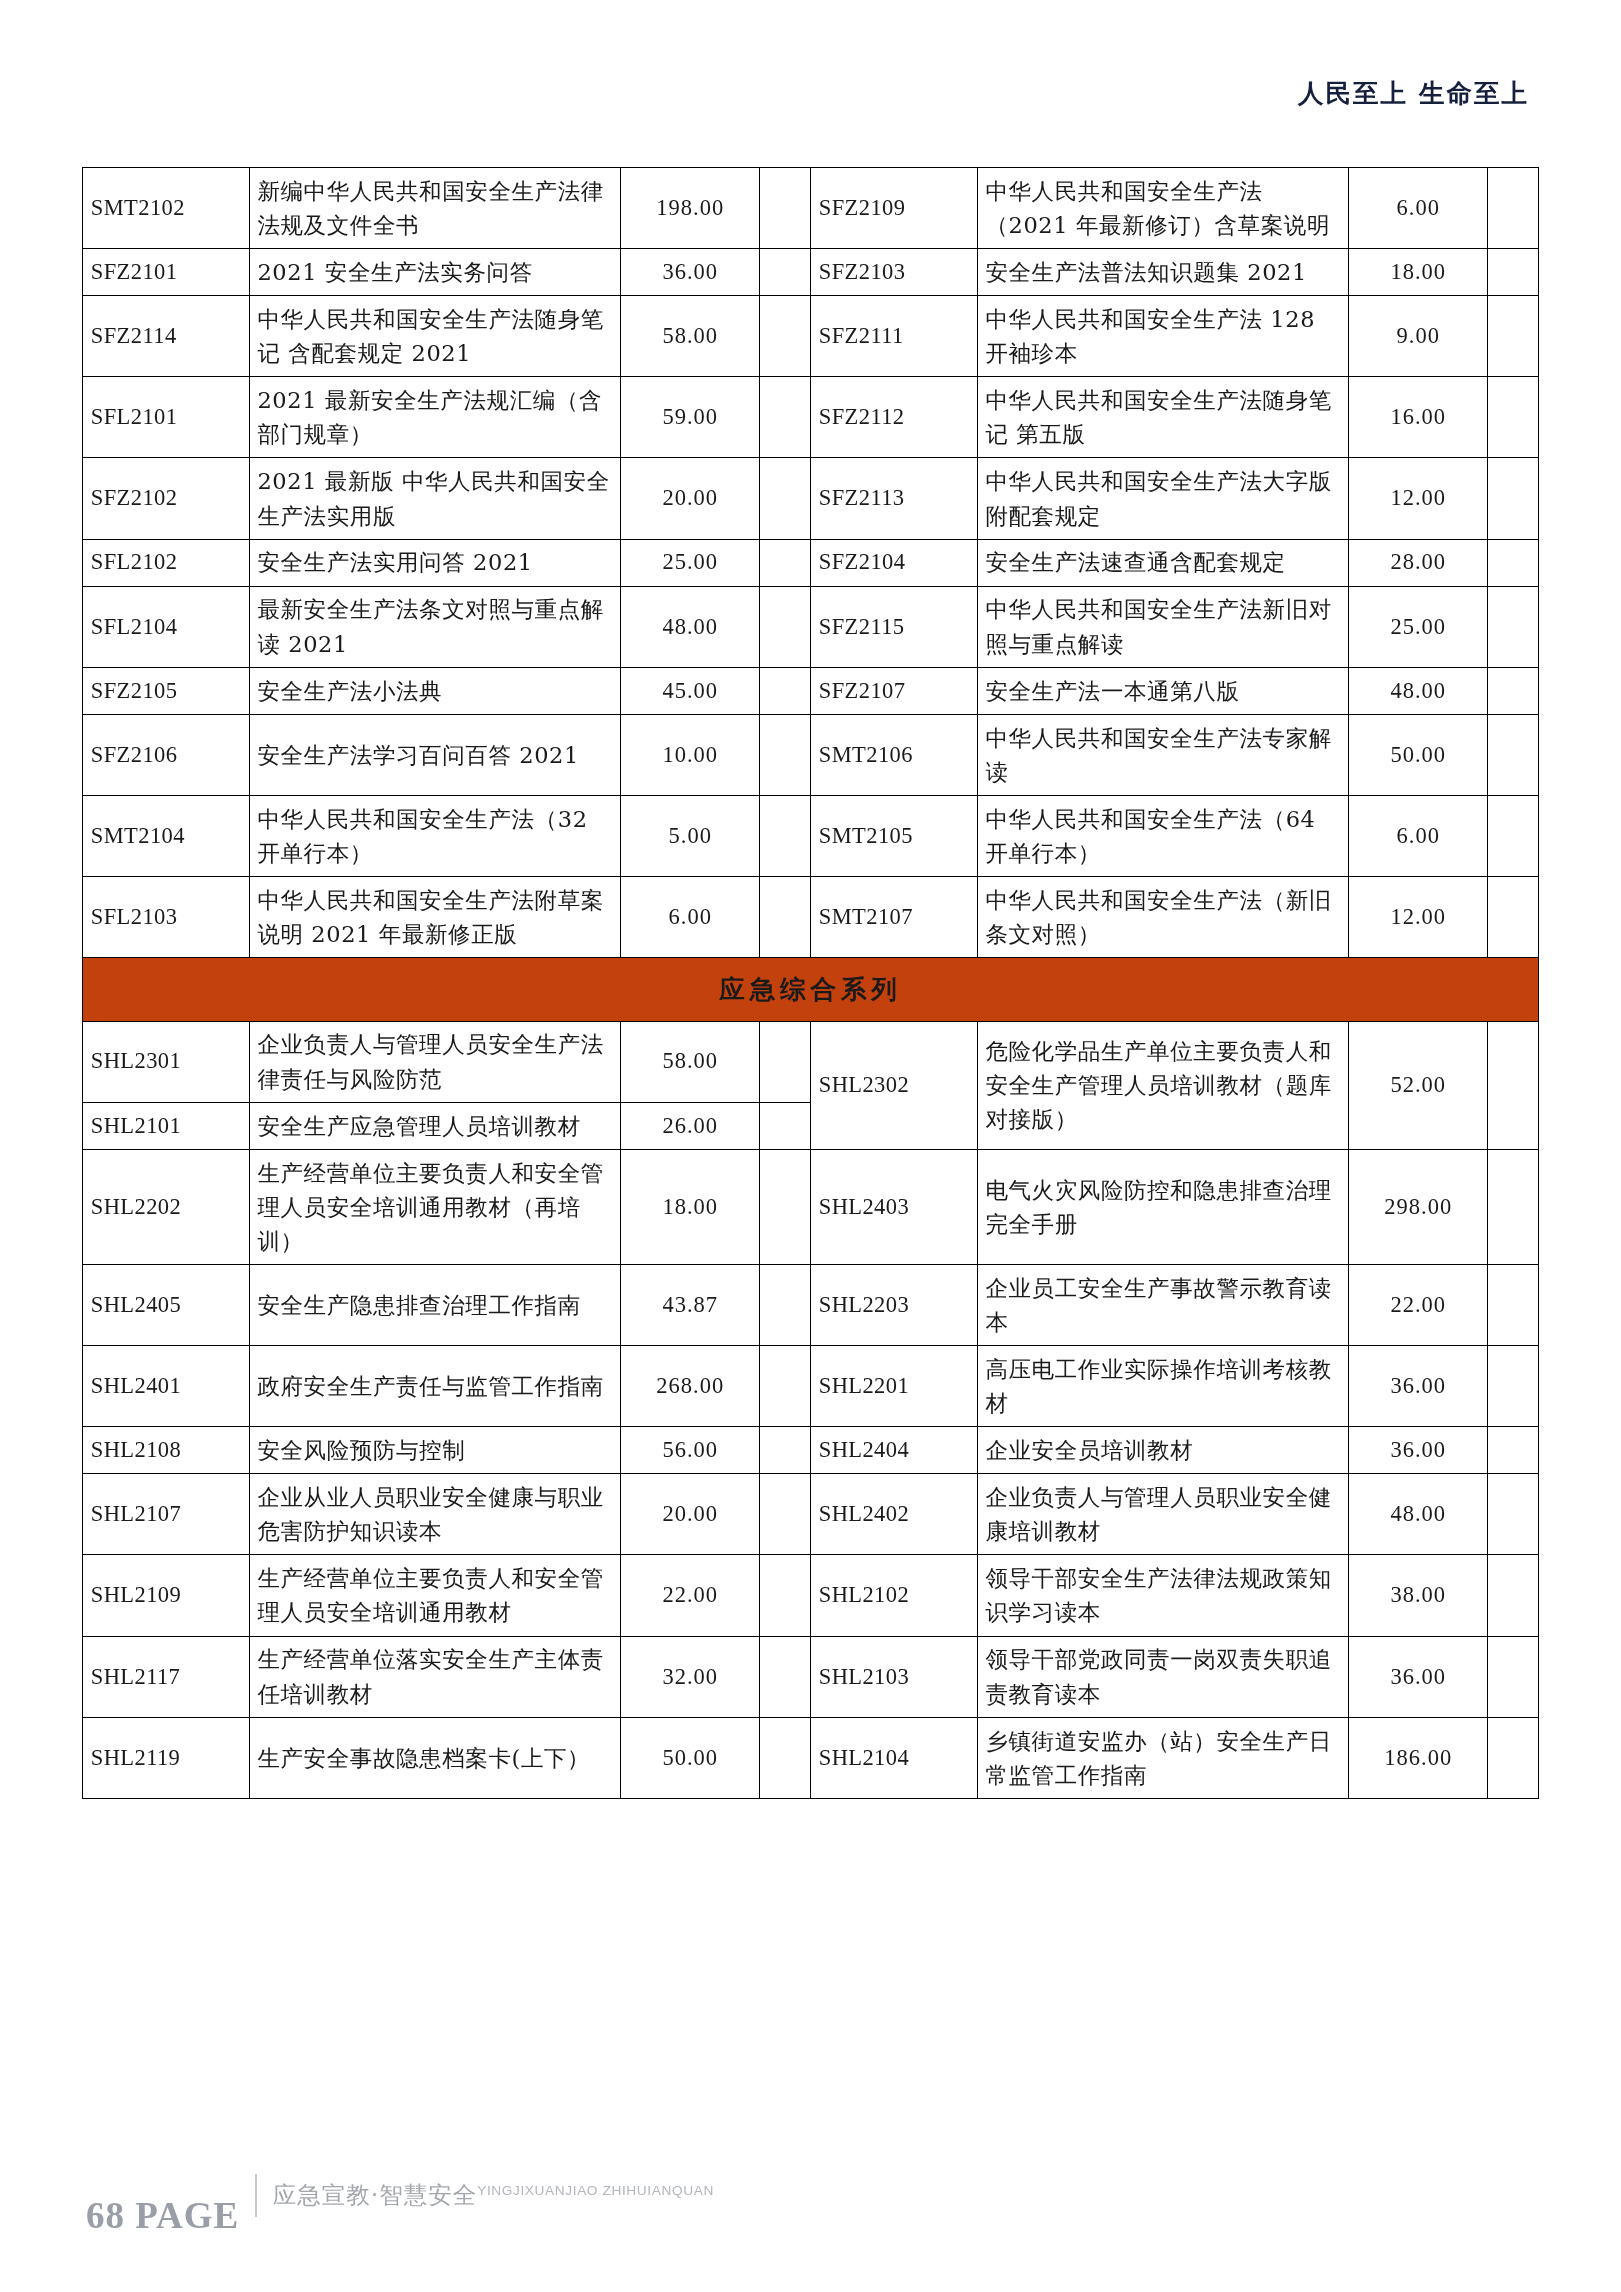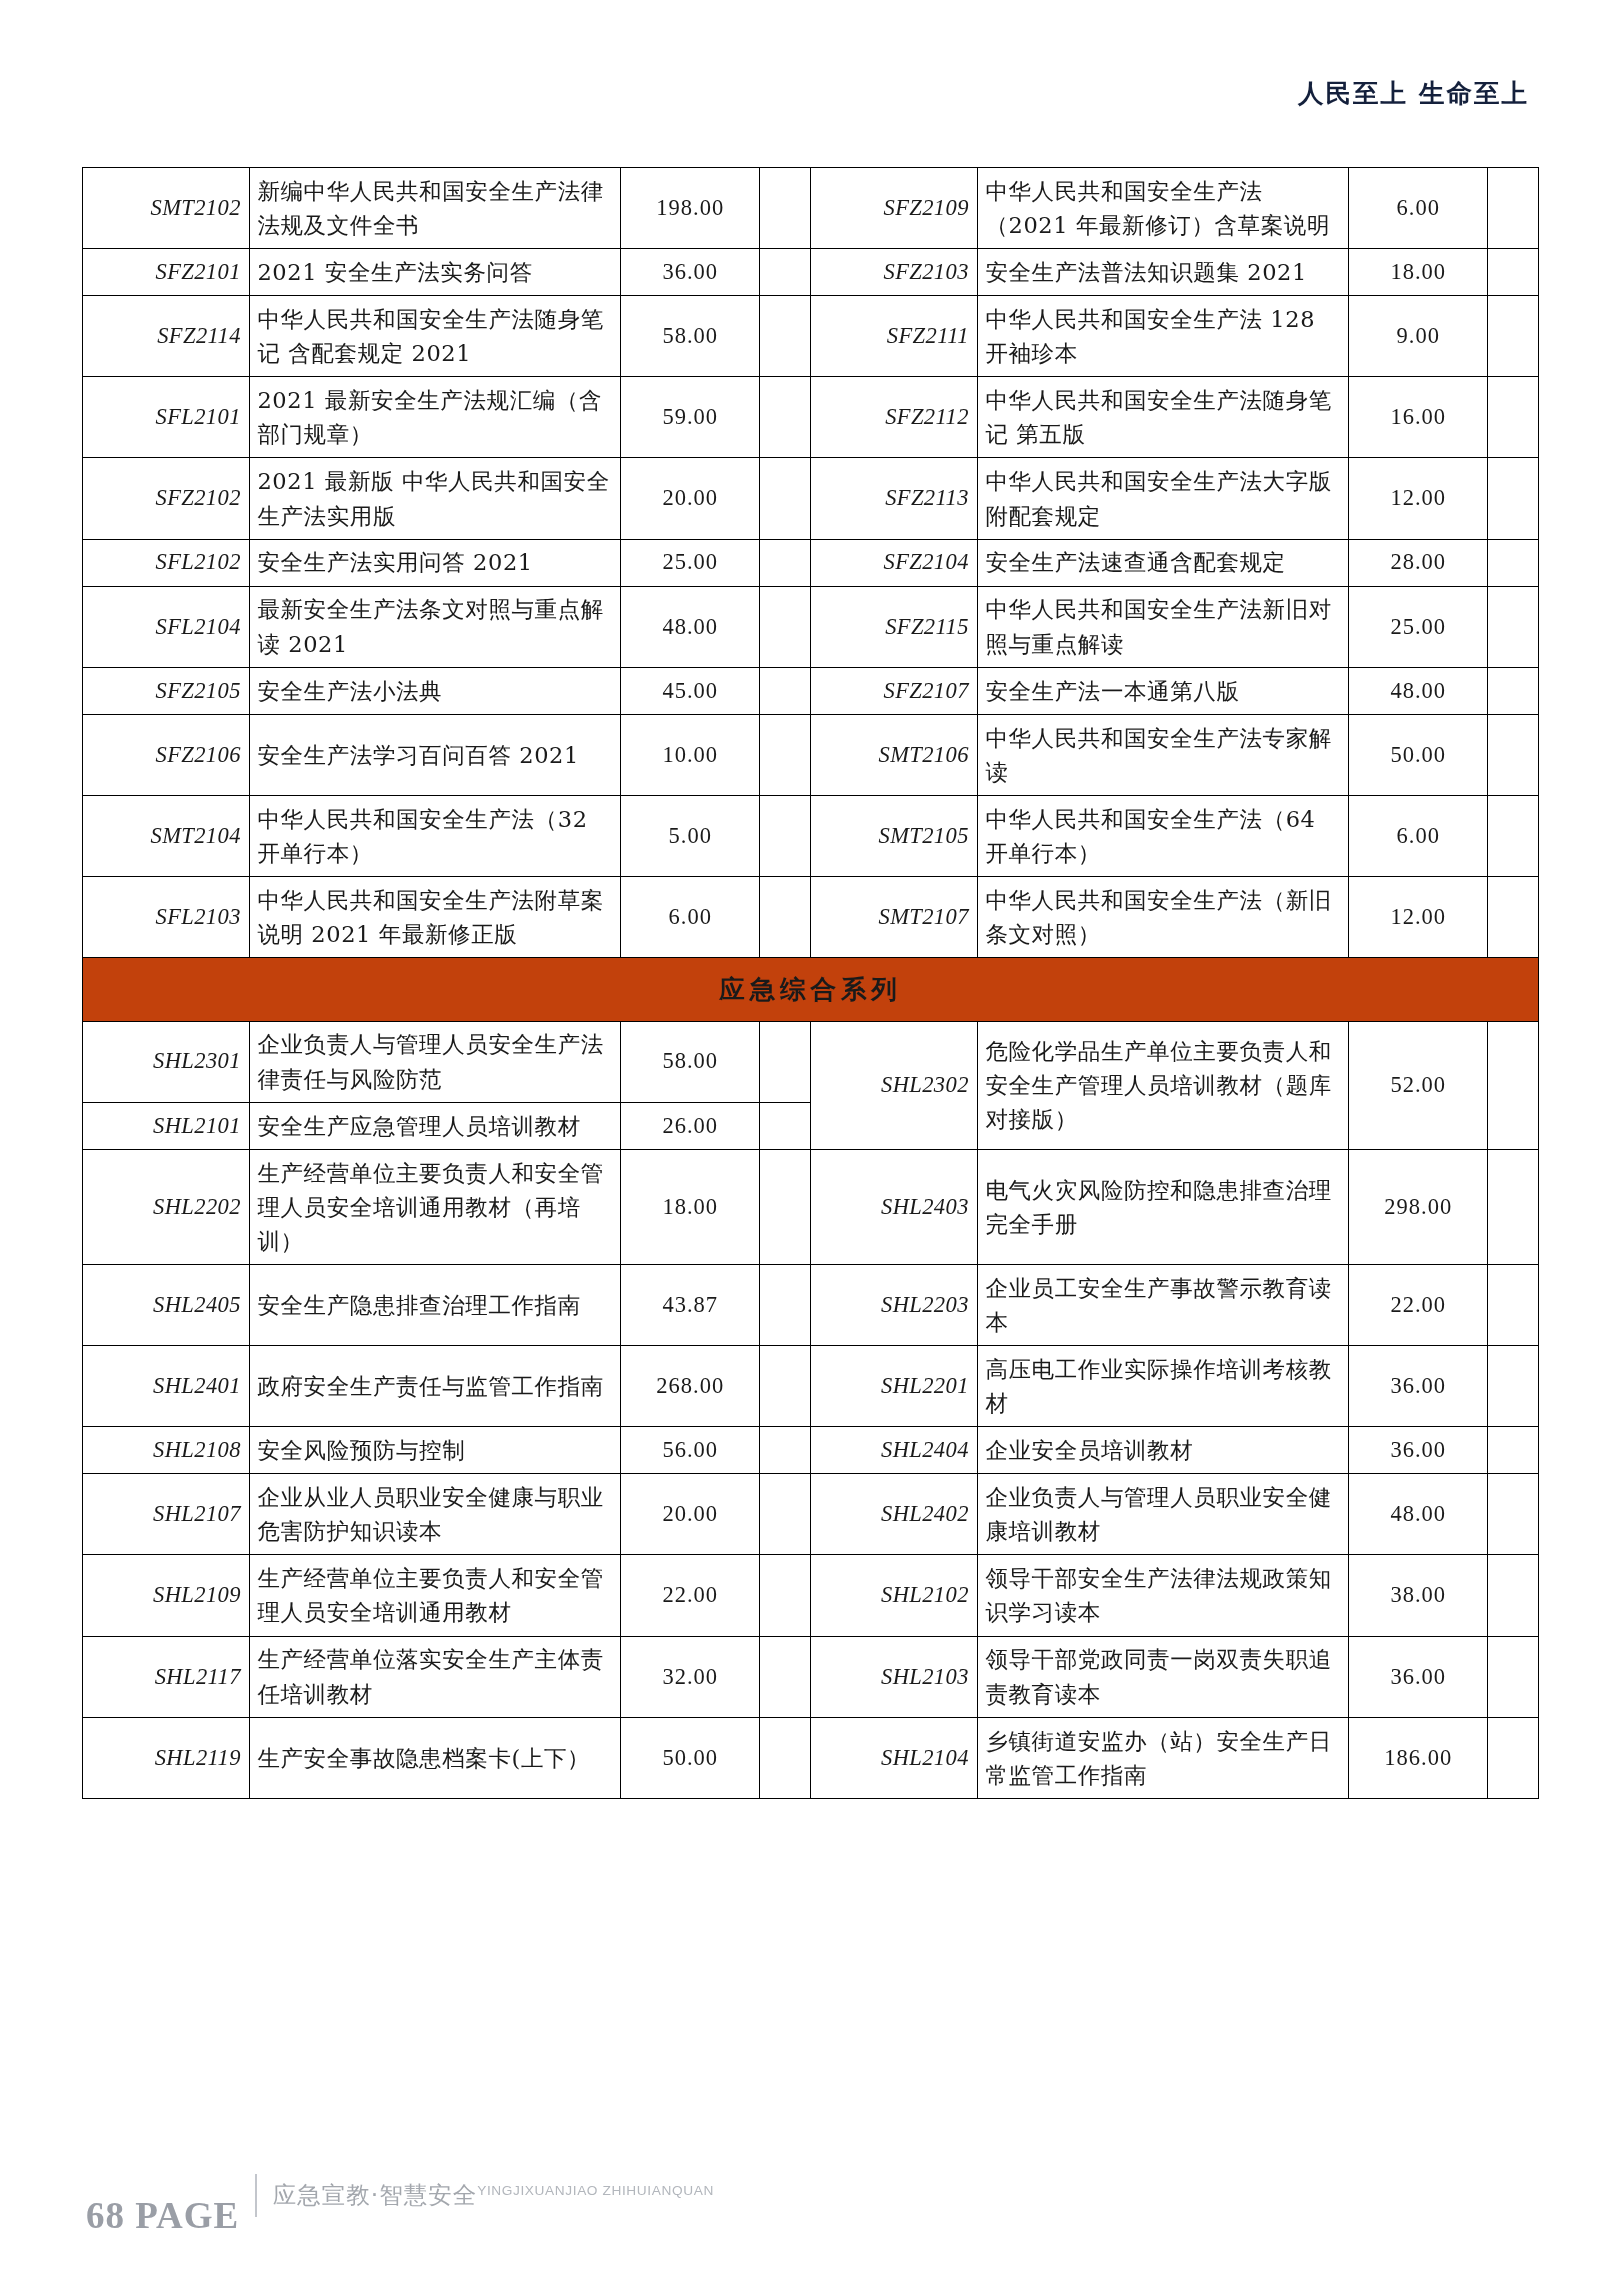--- a/index.html
+++ b/index.html
@@ -57,26 +57,25 @@
     line-height: 1.52;
   }
 
   
   col.c-code  { width: 122px; }
   col.c-title { width: 272px; }
   col.c-price { width: 102px; }
   col.c-pad   { width: 37px;  }
 
   td.code {
-    text-align: right;
+    text-align: left;
     font-family: "Liberation Serif", "DejaVu Serif", serif;
     font-size: 23.5px;
     letter-spacing: 0.4px;
     white-space: nowrap;
-    font-style: italic;
   }
   td.title {
     text-align: left;
     font-family: "DejaVu Serif", "Liberation Serif", serif;
     font-size: 22.5px;
     letter-spacing: 0.6px;
     border-radius: 9px;
   }
   td.price {
     text-align: center;

